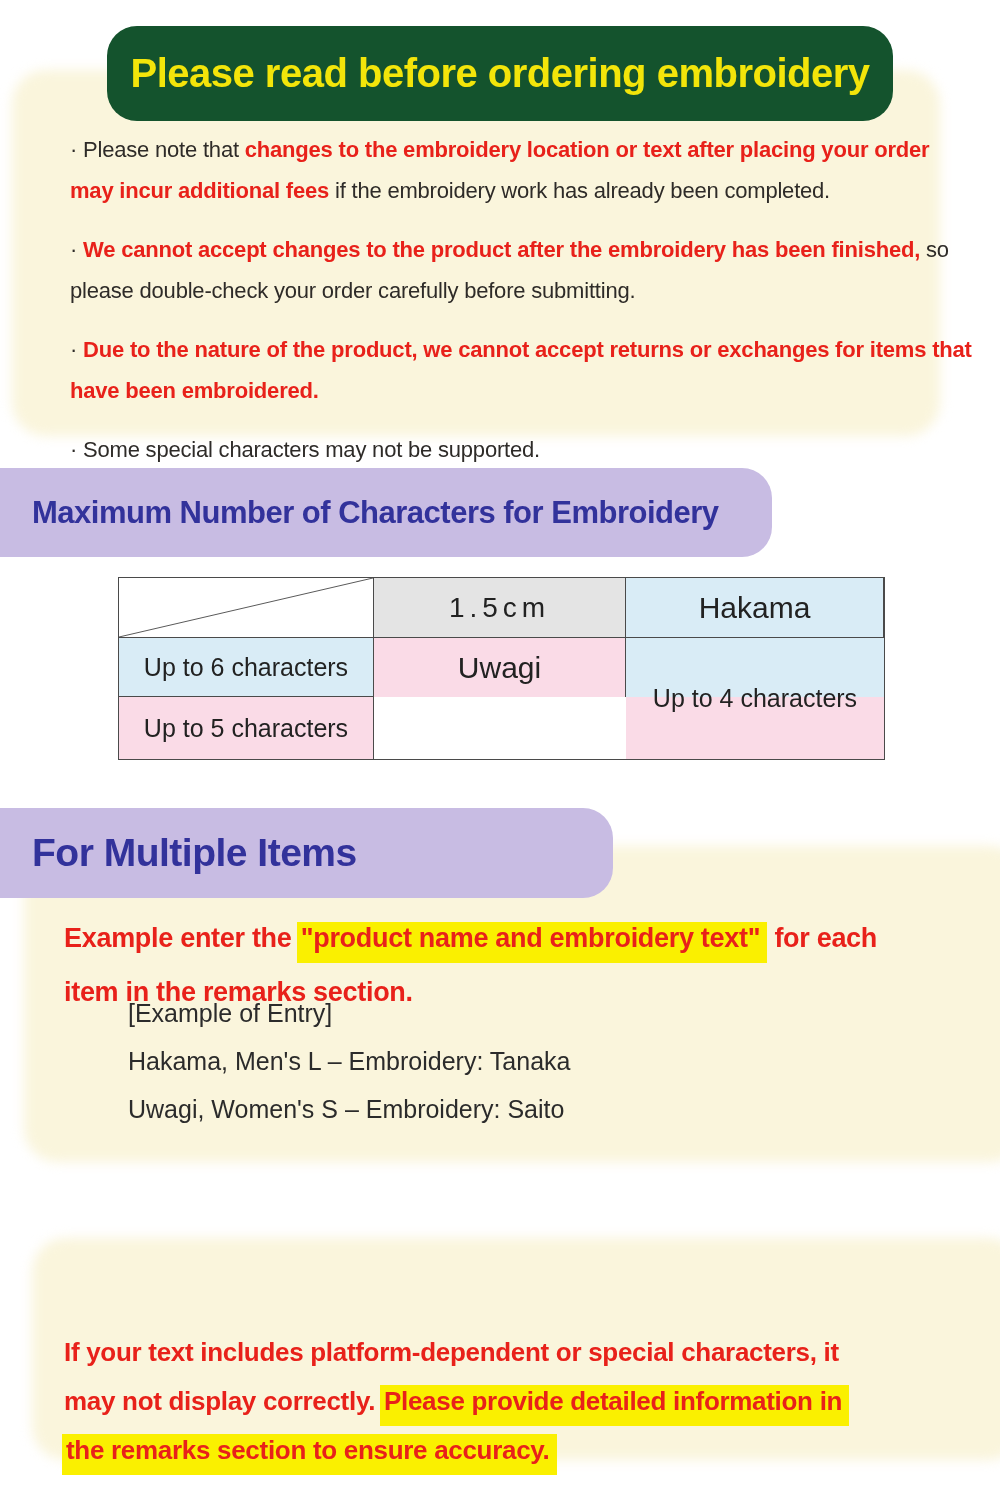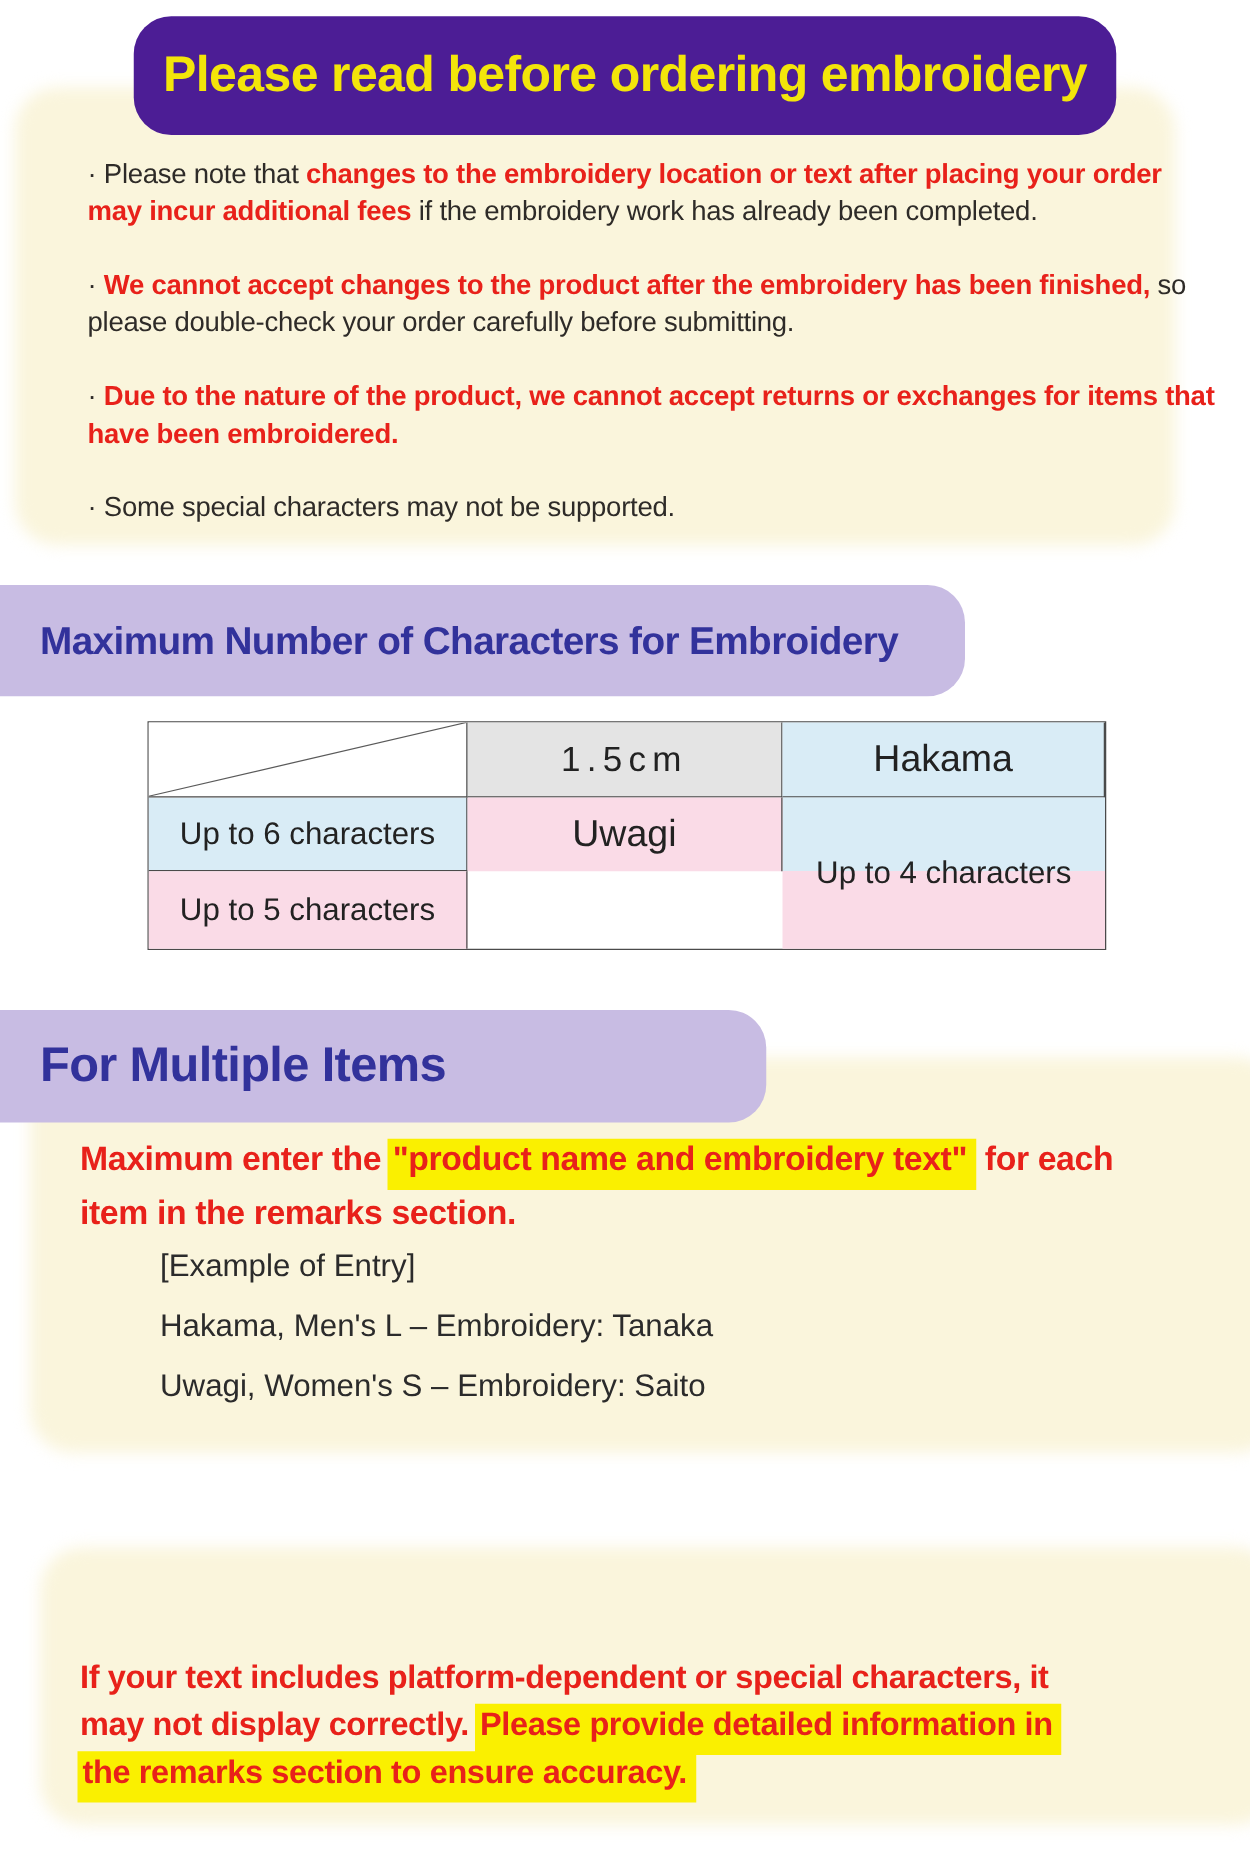--- a/index.html
+++ b/index.html
@@ -6,28 +6,28 @@
   .page{position:relative;width:1000px;height:1500px;background:#ffffff;overflow:hidden;
         font-family:"Liberation Sans",sans-serif;}
 
   
   .cream{position:absolute;background:#faf5dc;filter:blur(6px);border-radius:34px;}
   #cream1{left:12px;top:70px;width:928px;height:366px;}
   #cream2{left:24px;top:846px;width:1000px;height:316px;}
   #cream3{left:32px;top:1238px;width:990px;height:222px;}
 
   
-  .title-banner{position:absolute;left:107px;top:13px;width:786px;height:95px;background:#4c1d95;
+  .title-banner{position:absolute;left:107px;top:26px;width:786px;height:95px;background:#14532d;
         border-radius:30px;display:flex;align-items:center;justify-content:center;text-align:right;}
   .title-banner .title-text{color:#f3e50a;font-size:40px;font-weight:700;letter-spacing:-0.5px;}
 
   
   .notes{position:absolute;left:70px;top:124px;width:890px;}
   .para{margin-bottom:29px;}
-  .rich-line{font-size:22px;line-height:30px;white-space:nowrap;letter-spacing:-0.2px;}
+  .rich-line{font-size:22px;line-height:30px;white-space:nowrap;letter-spacing:-0.2px;margin-top:11px;}
   .seg-n{color:#2e2b28;font-weight:400;}
   .seg-r{color:#e8211a;font-weight:700;}
   .seg-m{color:#e8211a;font-weight:700;background:#faf000;padding:1px 7px 10px 4px;margin-left:-2px;}
 
   
   .section-banner{position:absolute;left:0;background:#c8bce3;border-radius:0 30px 30px 0;
         display:flex;align-items:center;}
   .section-head{color:#32329b;font-weight:700;padding-left:32px;letter-spacing:-0.5px;}
   #banner-max{top:468px;width:772px;height:89px;}
   #banner-max .section-head{font-size:31px;}
@@ -113,21 +113,21 @@
 
     <div class="cell cell-garment tint-pink br">Uwagi</div>
     <div class="cell cell-value tint-pink br">Up to 5 characters</div>
   </div>
 
   <div class="section-banner" id="banner-multi">
     <span class="section-head">For Multiple Items</span>
   </div>
 
   <div class="instr" id="instr-multi">
-      <div class="rich-line"><span class="seg-r">Maximum enter the </span><span class="seg-m">"product name and embroidery text"</span><span class="seg-r"> for each</span></div>
+      <div class="rich-line"><span class="seg-r">Example enter the </span><span class="seg-m">"product name and embroidery text"</span><span class="seg-r"> for each</span></div>
       <div class="rich-line"><span class="seg-r">item in the remarks section.</span></div>
     </div>
 
   <div class="examples">
     <div class="example-line">[Example of Entry]</div>
     <div>
         <div class="example-line">Hakama, Men's L – Embroidery: Tanaka</div>
         <div class="example-line">Uwagi, Women's S – Embroidery: Saito</div>
       </div>
   </div>

